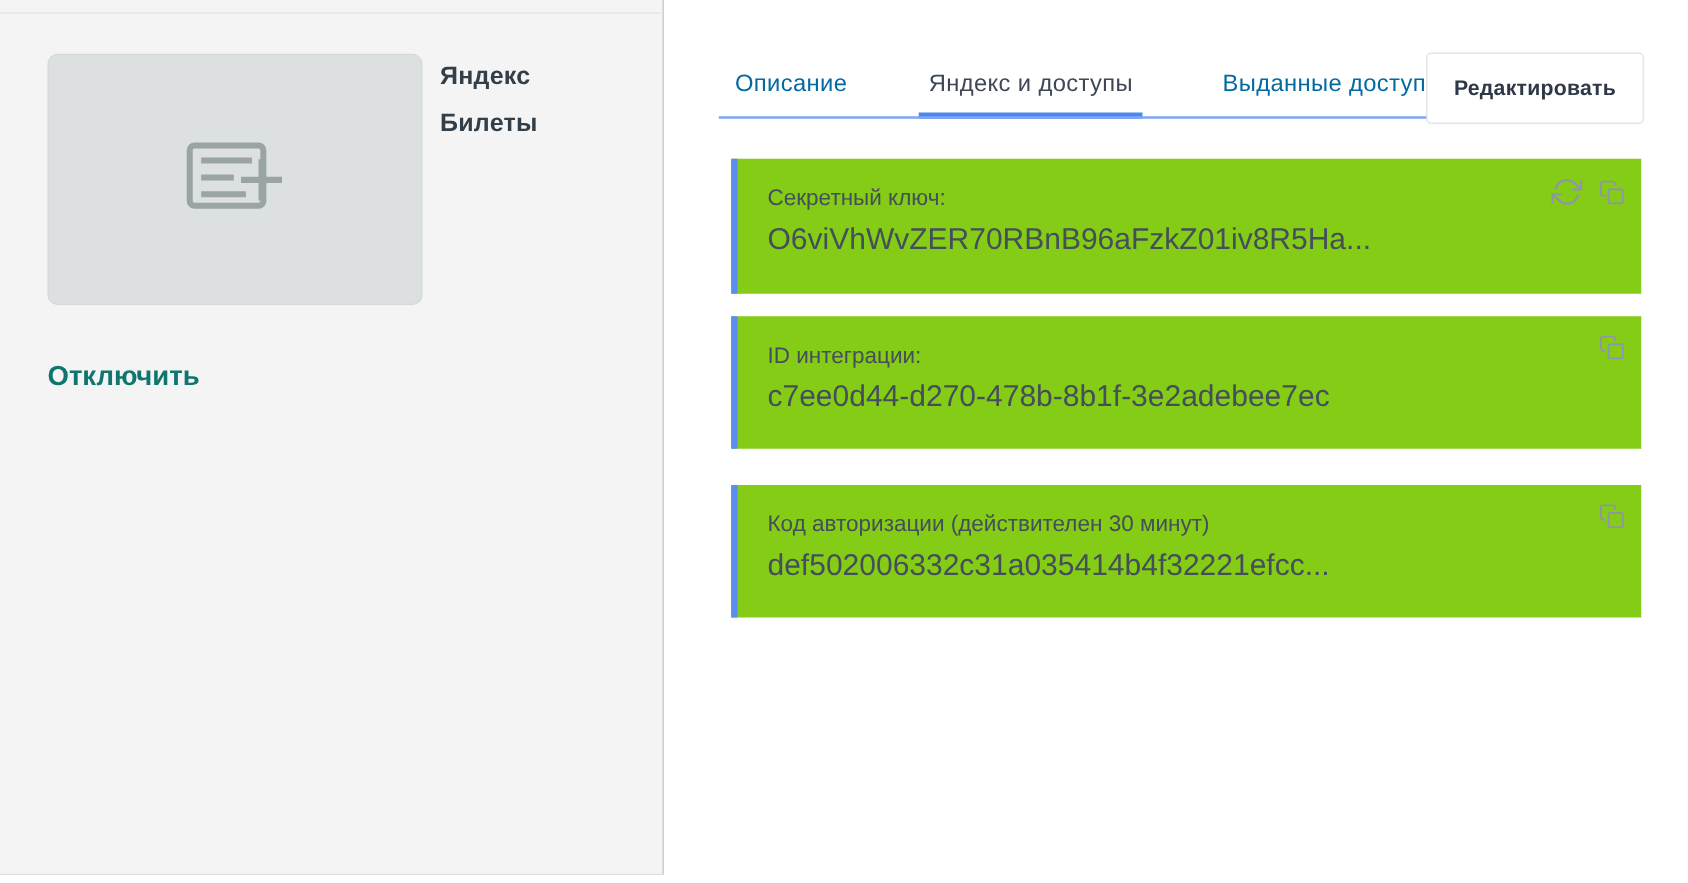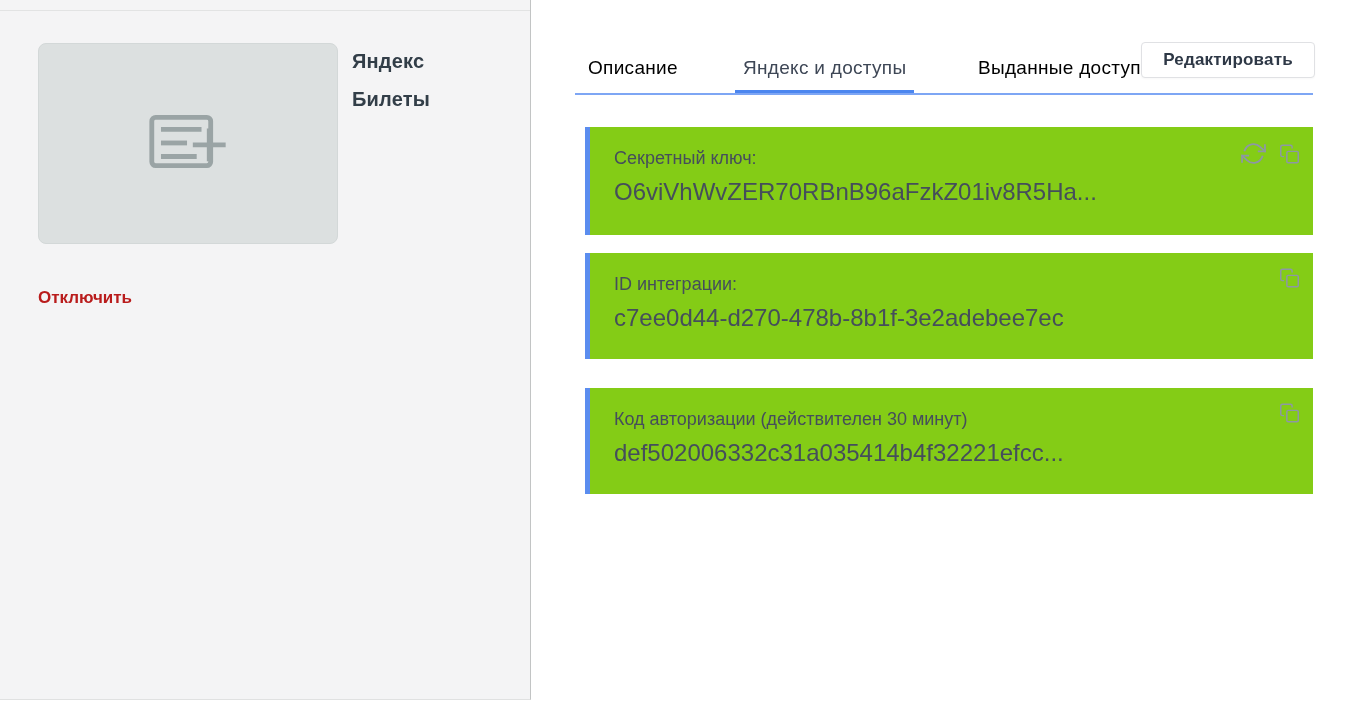--- a/index.html
+++ b/index.html
@@ -27,45 +27,45 @@
     background: #dce0e0; border: 1px solid #d3d8d8; border-radius: 8px;
     display: flex; align-items: center; justify-content: center;
   }
   .app-title {
     position: absolute; left: 352px; top: 42px; width: 130px;
     margin: 0; font-size: 20px; line-height: 38px; font-weight: bold;
     color: #323e48; letter-spacing: 0.2px;
   }
   .disconnect {
     position: absolute; left: 38px; top: 288px;
-    font-size: 17px; font-weight: bold; color: #b91c1c;
+    font-size: 22px; font-weight: bold; color: #0f766e;
     text-decoration: none; cursor: pointer;
   }
 
   
   .tab-bar-underline {
     position: absolute; left: 575px; top: 93px; width: 738px; height: 2px;
     background: #7ea6f4; z-index: 1;
   }
   .tab {
     position: absolute; top: 57px; z-index: 1;
-    font-size: 19px; letter-spacing: 0.3px; color: #000000;
+    font-size: 19px; letter-spacing: 0.3px; color: #0369a1;
     padding: 0 8px; cursor: pointer; white-space: nowrap;
   }
   .tab--active { color: #3e4756; }
   .tab--active::after {
     content: ""; position: absolute; left: 0; right: 0; top: 33px; height: 5px;
     background: #4c86ef;
   }
   .tab-description   { left: 580px; }
   .tab-keys-access   { left: 735px; }
   .tab-issued-access { left: 970px; }
 
   .edit-btn {
-    position: absolute; left: 1141px; top: 42px; width: 174px; height: 36px;
+    position: absolute; left: 1141px; top: 42px; width: 174px; height: 57px;
     z-index: 5; background: #ffffff; border: 1px solid #e0e1e4; border-radius: 4px;
     font-family: "Liberation Sans", sans-serif;
     font-size: 17px; font-weight: bold; color: #2e3846; letter-spacing: 0.2px;
     cursor: pointer; box-shadow: 0 1px 2px rgba(0,0,0,0.03);
   }
 
   
   .cards { position: absolute; left: 585px; top: 127px; width: 728px; }
   .card {
     position: relative; width: 100%;

